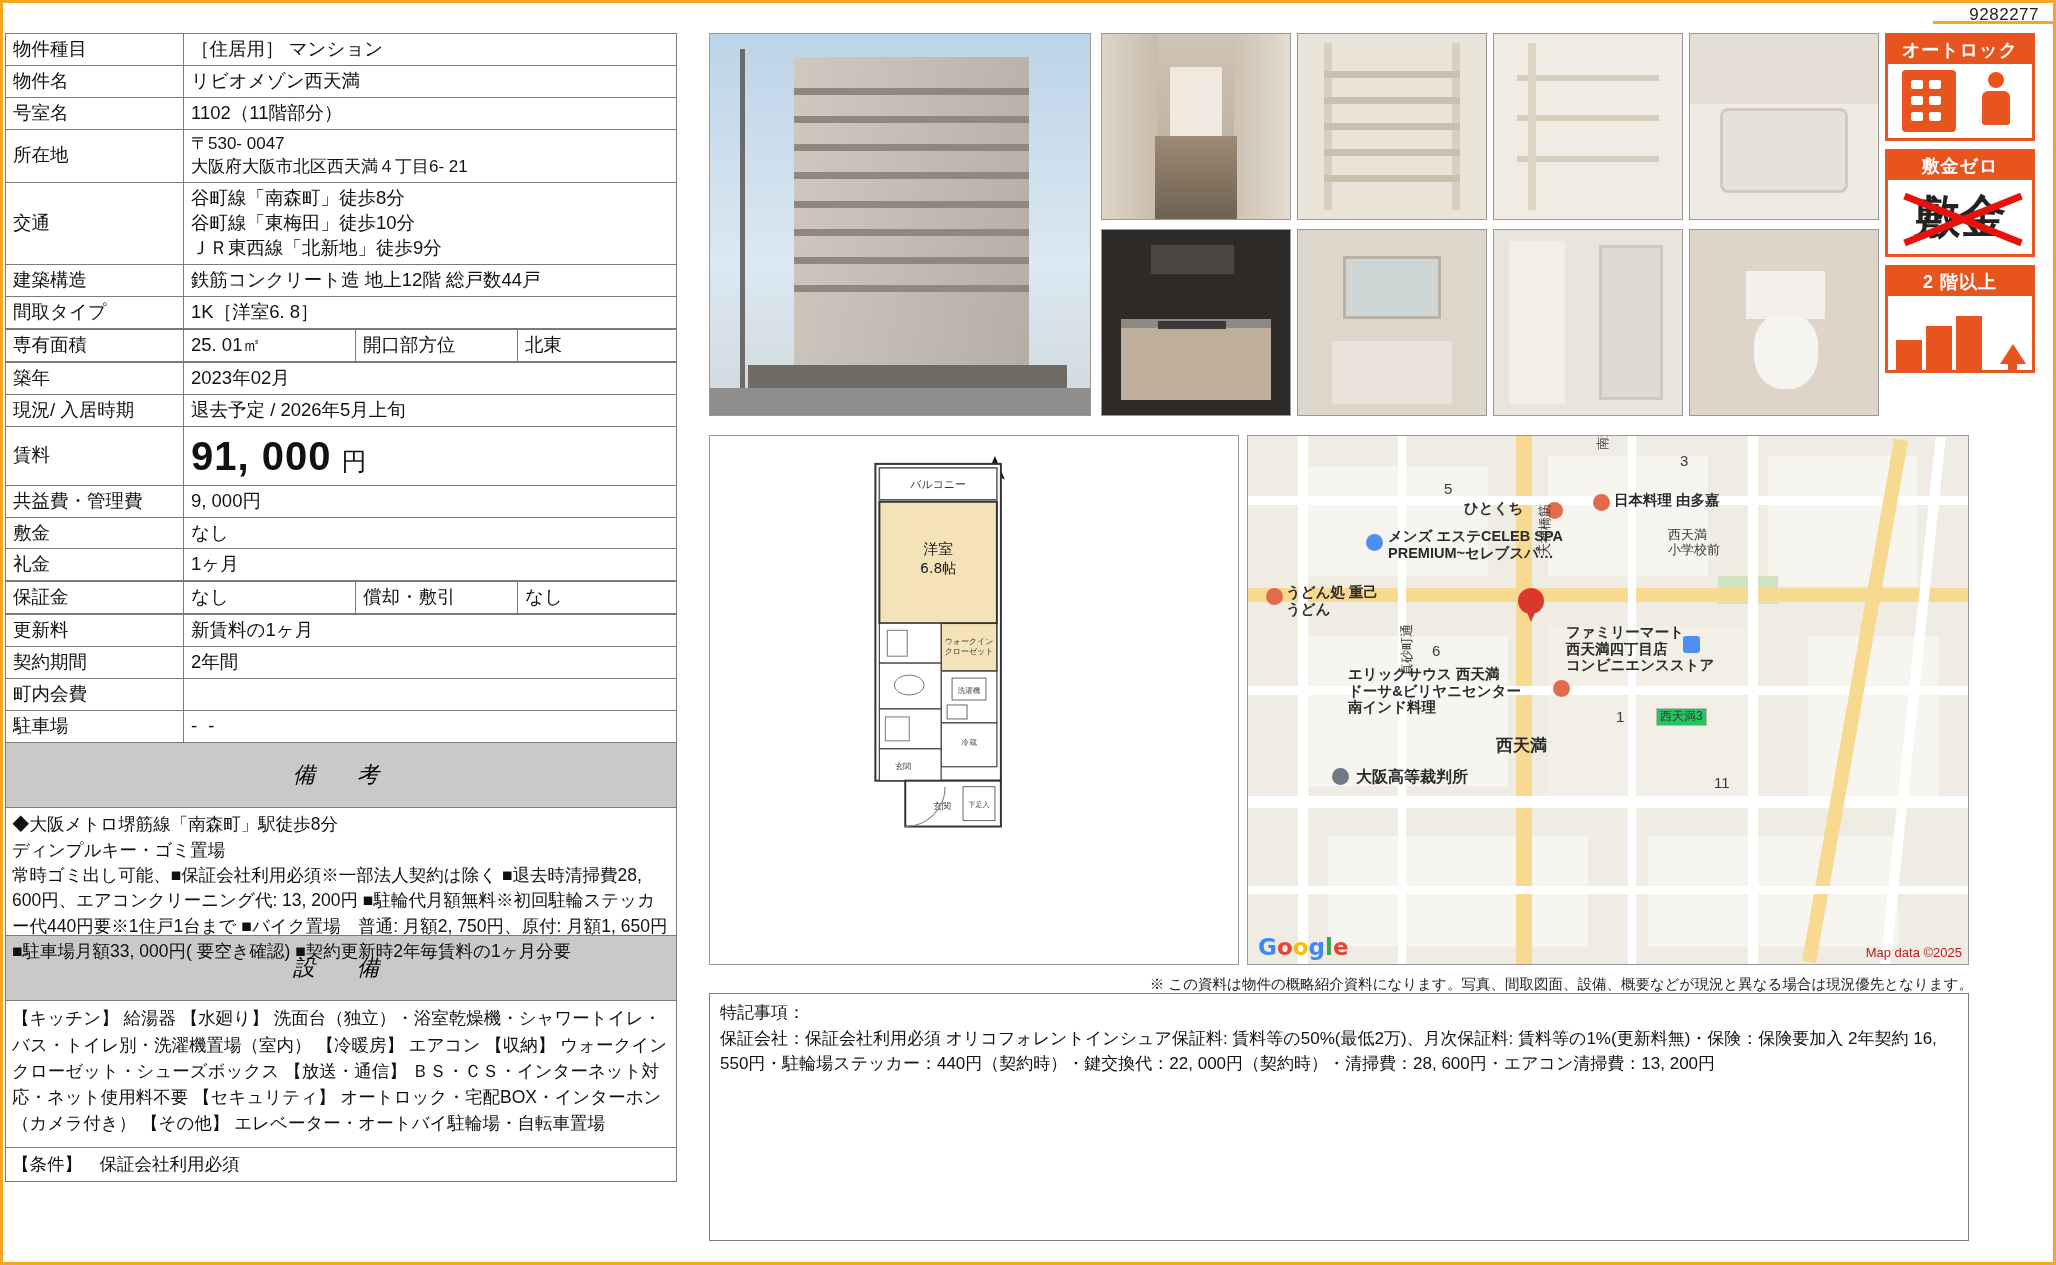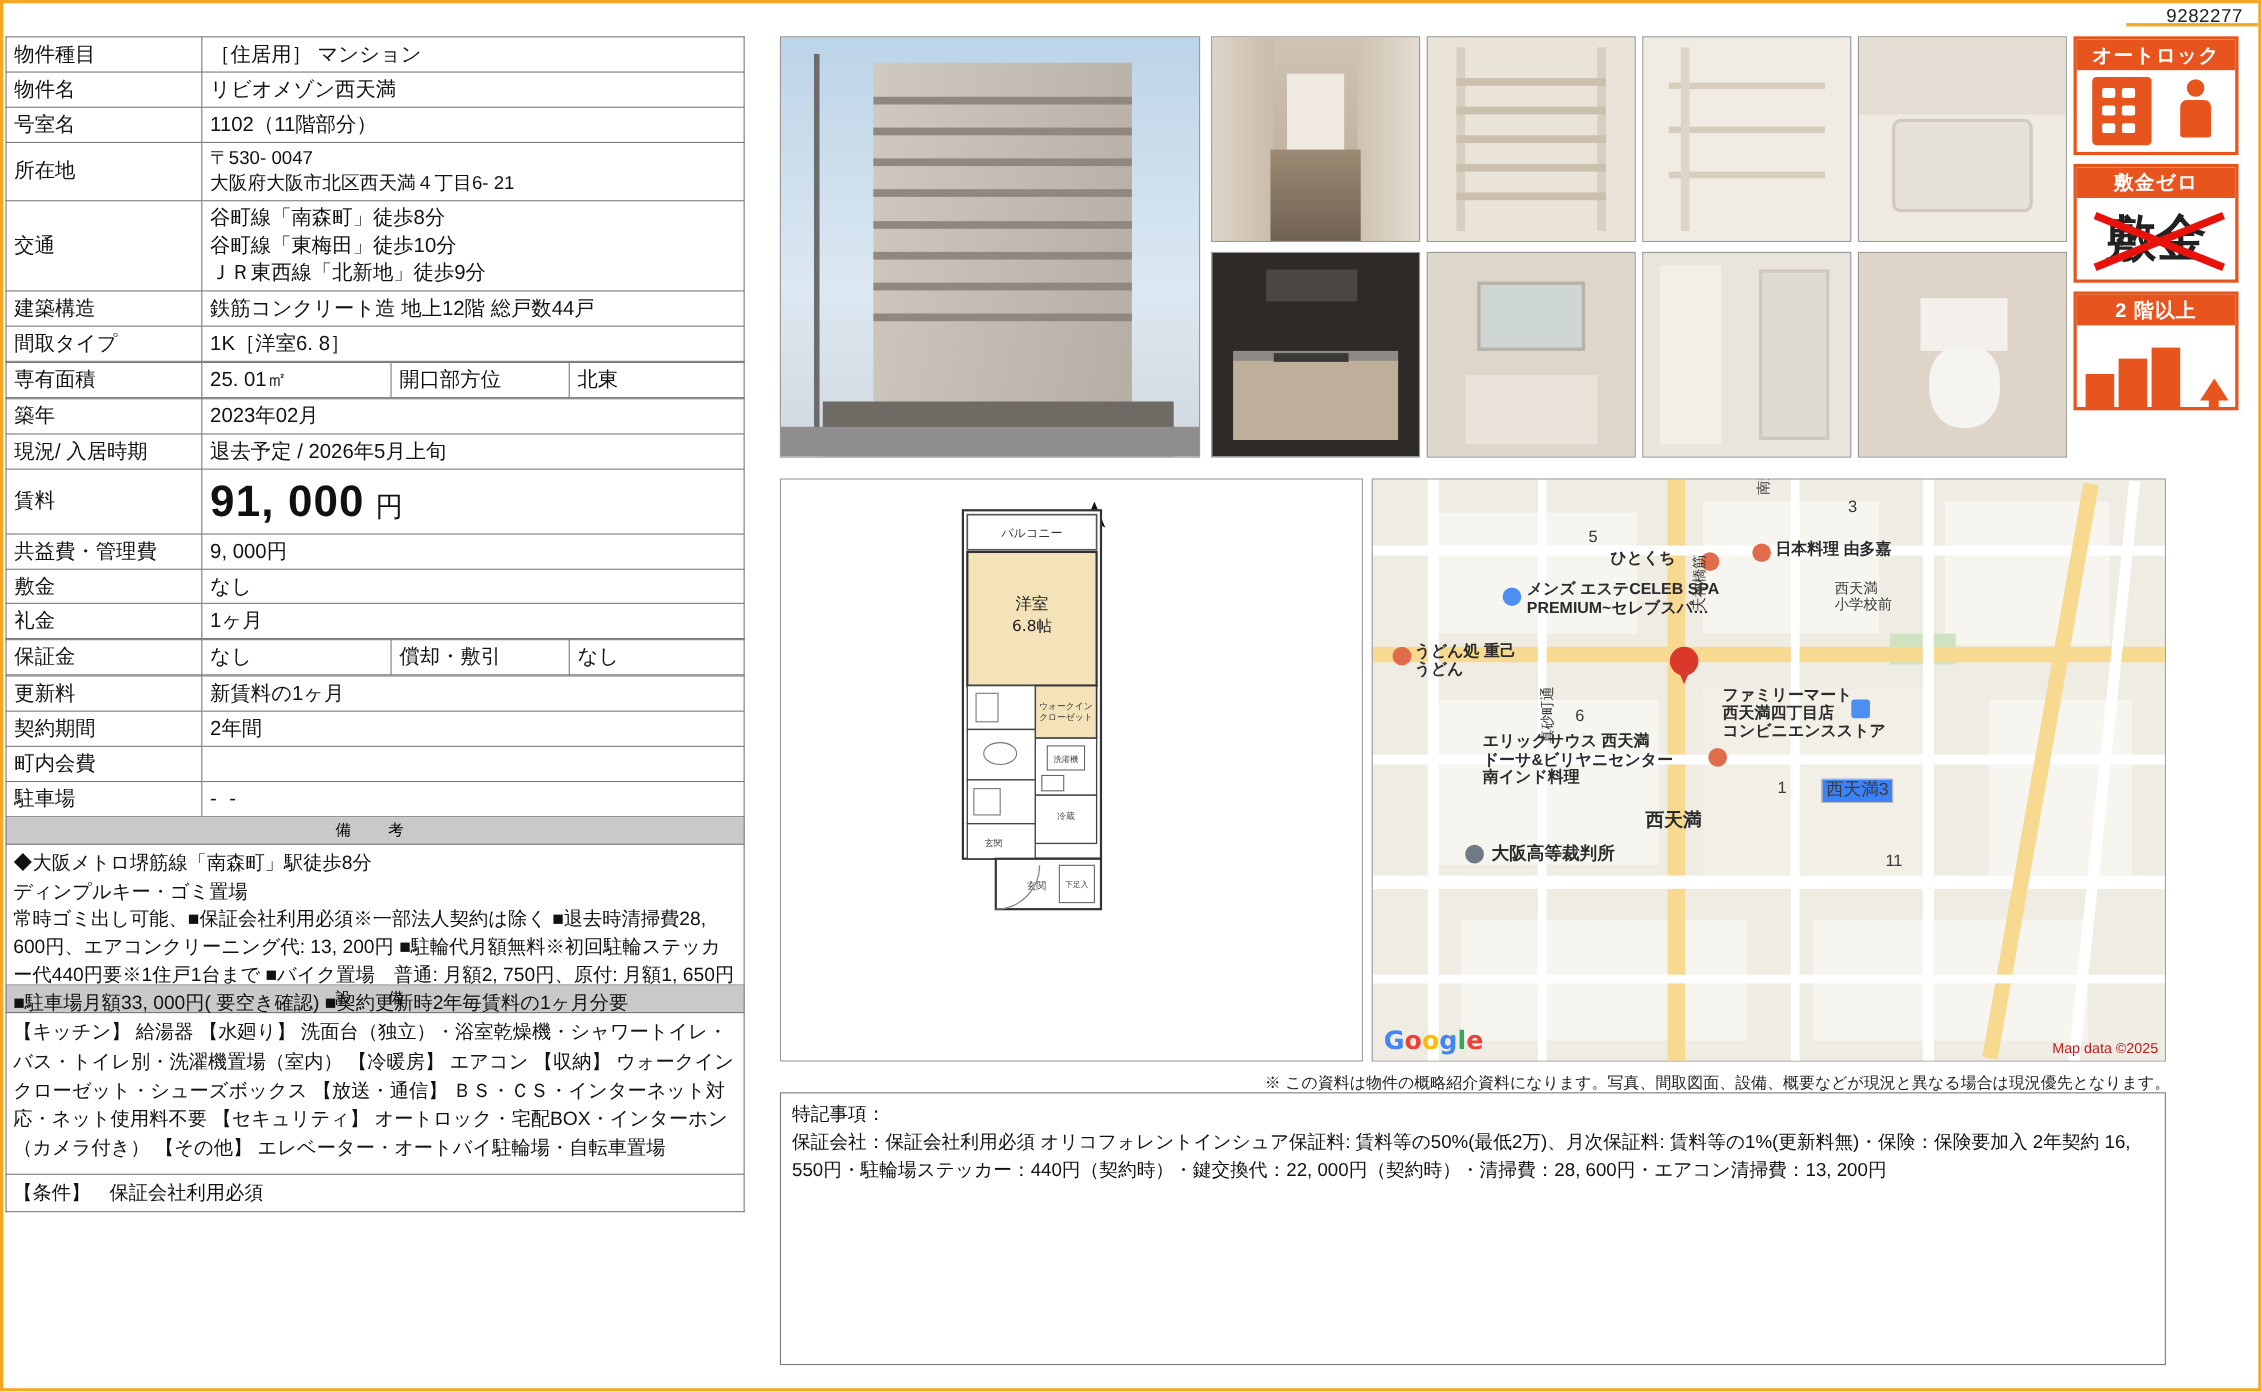--- a/index.html
+++ b/index.html
@@ -61,26 +61,27 @@
     font-weight: bold;
     letter-spacing: 1px;
   }
   .rent-unit { font-size: 25px; margin-left: 10px; }
   .multi { line-height: 1.5; font-size: 18px; }
   .tiny-dash { letter-spacing: 3px; }
 
   .sect-head {
     background: #c9c9c9;
     text-align: center;
-    font-size: 14px;
+    font-size: 22px;
     letter-spacing: 10px;
-    padding: 3px 0;
+    padding: 17px 0;
     border: 1px solid #7a7a7a;
     border-top: none;
     font-weight: normal;
+    font-style: italic;
   }
   .sect-body {
     border: 1px solid #7a7a7a;
     border-top: none;
     padding: 4px 6px;
     font-size: 17.5px;
     line-height: 1.45;
     color: #111;
   }
   .sect-body.spaced { line-height: 1.5; }
@@ -672,21 +673,21 @@
 
     <div class="poi-icon" style="left:84px;top:332px;background:#6f7a86"></div>
     <div class="poi bold" style="left:108px;top:332px;font-size:16px">大阪高等裁判所</div>
 
     <div class="poi bold" style="left:248px;top:300px;font-size:17px">西天満</div>
     <div class="poi" style="left:348px;top:14px;font-size:13px;transform:rotate(-90deg);transform-origin:left top">南森町通</div>
     <div class="poi" style="left:420px;top:92px;white-space:pre-line;font-size:13px">西天満
 小学校前</div>
     <div class="poi" style="left:290px;top:120px;font-size:13px;transform:rotate(-90deg);transform-origin:left top">天神橋筋</div>
     <div class="poi" style="left:152px;top:240px;font-size:13px;transform:rotate(-90deg);transform-origin:left top">真砂町通</div>
-    <div class="poi" style="left:408px;top:272px;font-size:16px;background:#3b82f6;padding:1px 3px;border:1px solid #bbb">西天満3</div>
+    <div class="poi" style="left:408px;top:272px;font-size:12px;background:#22c55e;padding:1px 3px;border:1px solid #bbb">西天満3</div>
 
     <div class="poi" style="left:432px;top:16px;font-size:15px">3</div>
     <div class="poi" style="left:196px;top:44px;font-size:15px">5</div>
     <div class="poi" style="left:184px;top:206px;font-size:15px">6</div>
     <div class="poi" style="left:368px;top:272px;font-size:15px">1</div>
     <div class="poi" style="left:466px;top:338px;font-size:15px">11</div>
 
     <div class="google-logo">
       <span class="g1">G</span><span class="g2">o</span><span class="g3">o</span><span class="g4">g</span><span class="g5">l</span><span class="g6">e</span>
     </div>

